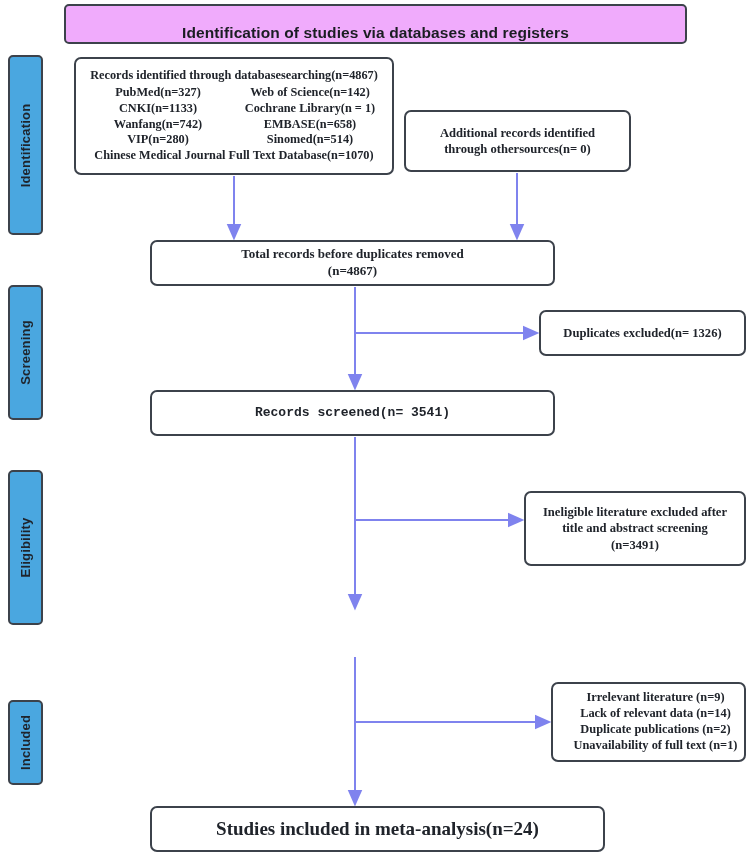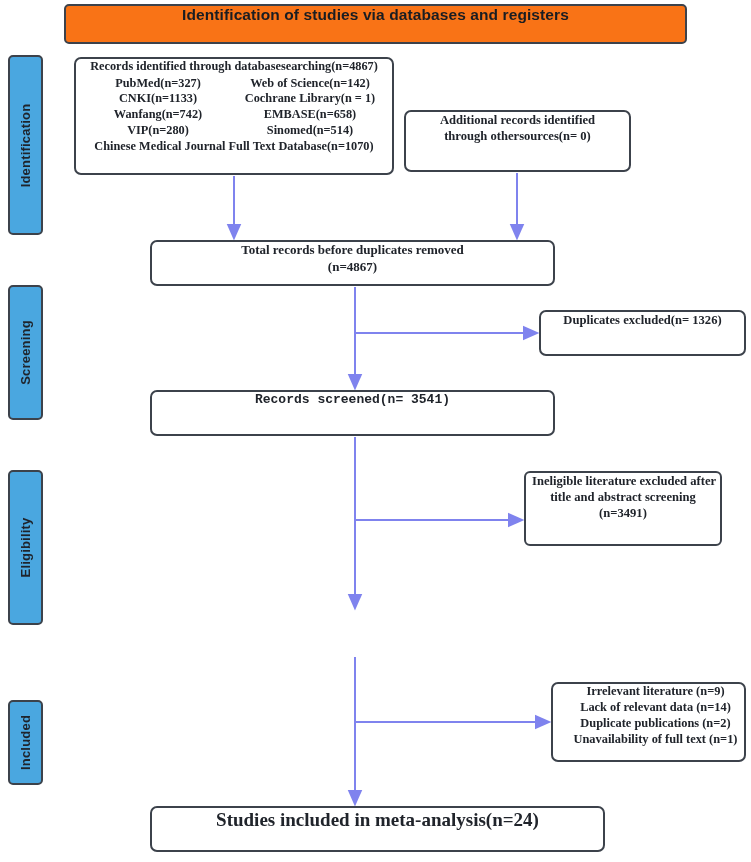--- a/index.html
+++ b/index.html
@@ -31,20 +31,21 @@
   }
 
   
   .node {
     position: absolute;
     box-sizing: border-box;
     background: #ffffff;
     border: 2px solid #3c424b;
     border-radius: 7px;
     display: flex;
+    align-items: center;
     justify-content: center;
     text-align: center;
     color: #20242b;
     font-weight: bold;
     line-height: 1.28;
   }
   .node .lines {
     width: 100%;
     padding: 0 6px;
     box-sizing: border-box;
@@ -55,25 +56,25 @@
   }
 
   
   .banner {
     position: absolute;
     left: 64px;
     top: 4px;
     width: 623px;
     height: 40px;
     box-sizing: border-box;
-    background: #f97316;
+    background: #f0abfc;
     border: 2px solid #3c424b;
     border-radius: 5px;
     display: flex;
-    align-items: flex-start;
+    align-items: flex-end;
     justify-content: center;
     font-family: "Liberation Sans", "DejaVu Sans", sans-serif;
     font-weight: bold;
     font-size: 15.5px;
     color: #1a1d22;
     letter-spacing: .1px;
   }
 
   
   .stage {
@@ -127,23 +128,22 @@
     font-size: 12.6px;
   }
 
   #node-screened {
     left: 150px; top: 390px; width: 405px; height: 46px;
     font-size: 13px;
     font-family: Liberation Mono, monospace;
   }
 
   #node-ineligible {
-    left: 524px; top: 471px; width: 198px; height: 75px;
+    left: 524px; top: 491px; width: 222px; height: 75px;
     font-size: 12.6px;
-    border-radius: 6px;
   }
 
   #node-fulltext {
     left: 150px; top: 610px; width: 405px; height: 46px;
     font-size: 13px;
   }
 
   #node-exclusions {
     left: 551px; top: 682px; width: 195px; height: 80px;
     font-size: 12.4px;

